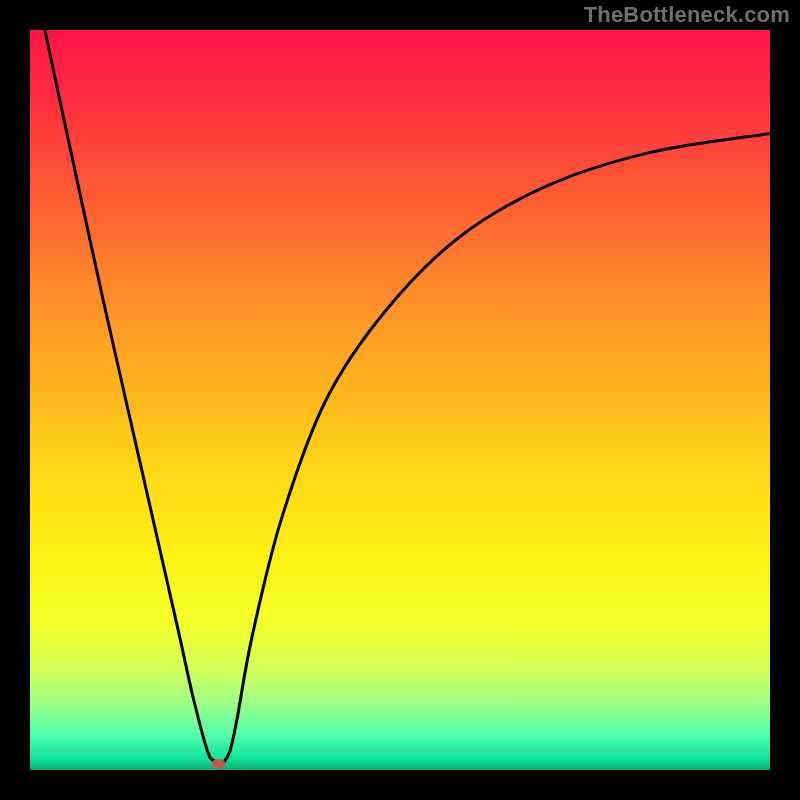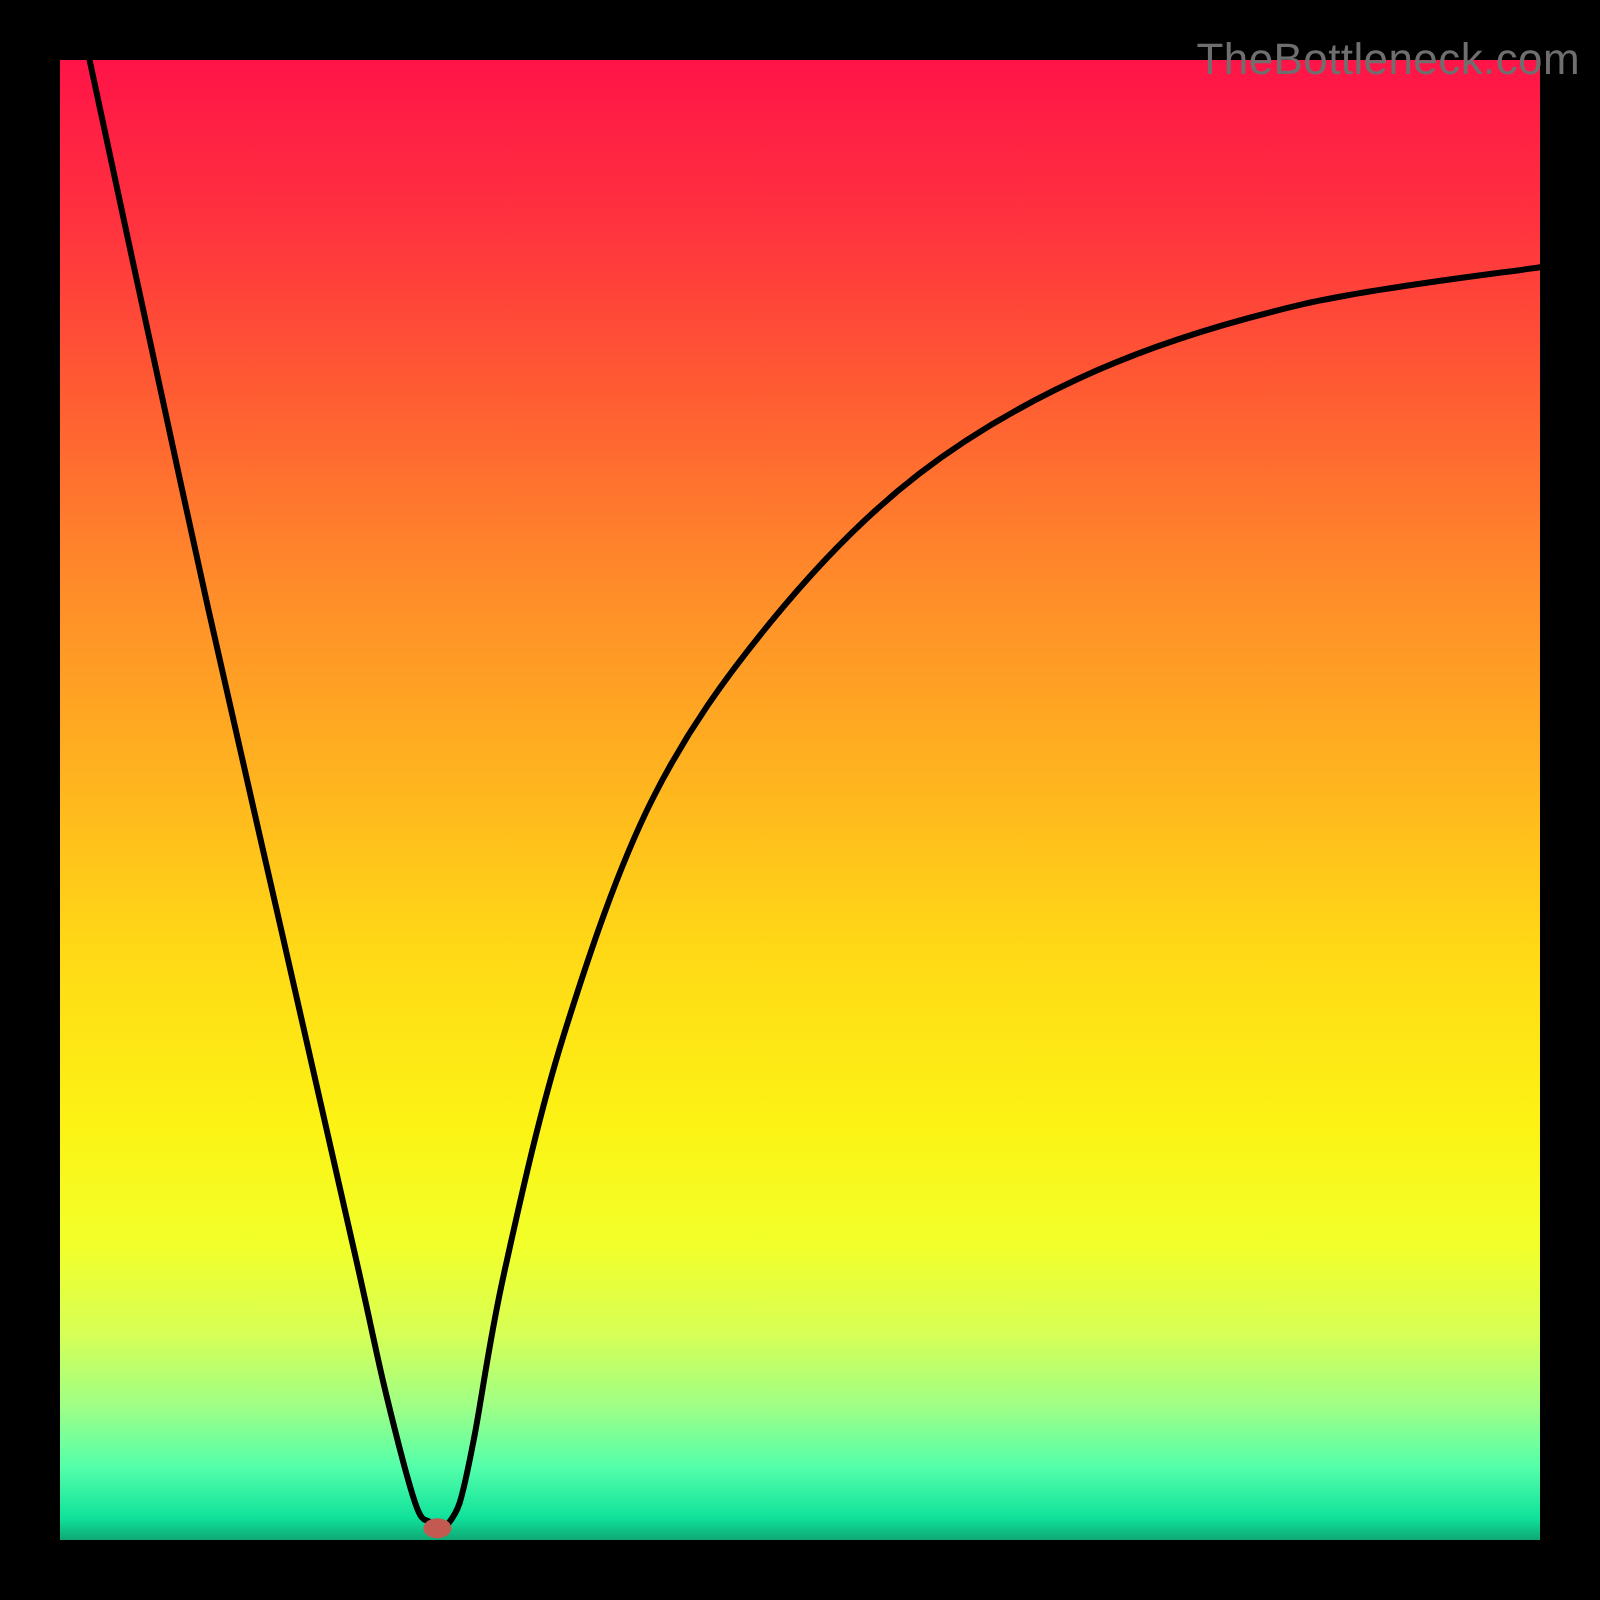--- a/index.html
+++ b/index.html
@@ -27,24 +27,24 @@
   .gradient-fill {
     position: absolute;
     inset: 0;
   }
   .curve-svg {
     position: absolute;
     inset: 0;
   }
   .watermark {
     position: absolute;
-    top: 17px;
+    top: 2px;
     right: 10px;
     font-size: 22px;
-    font-weight: 400;
+    font-weight: 700;
     color: #6f6f6f;
     letter-spacing: 0.2px;
   }
 </style>
 </head>
 <body>
 
 <div class="frame">
 
   <div class="plot-area" style="left: 30px; top: 30px; width: 740px; height: 740px;">

